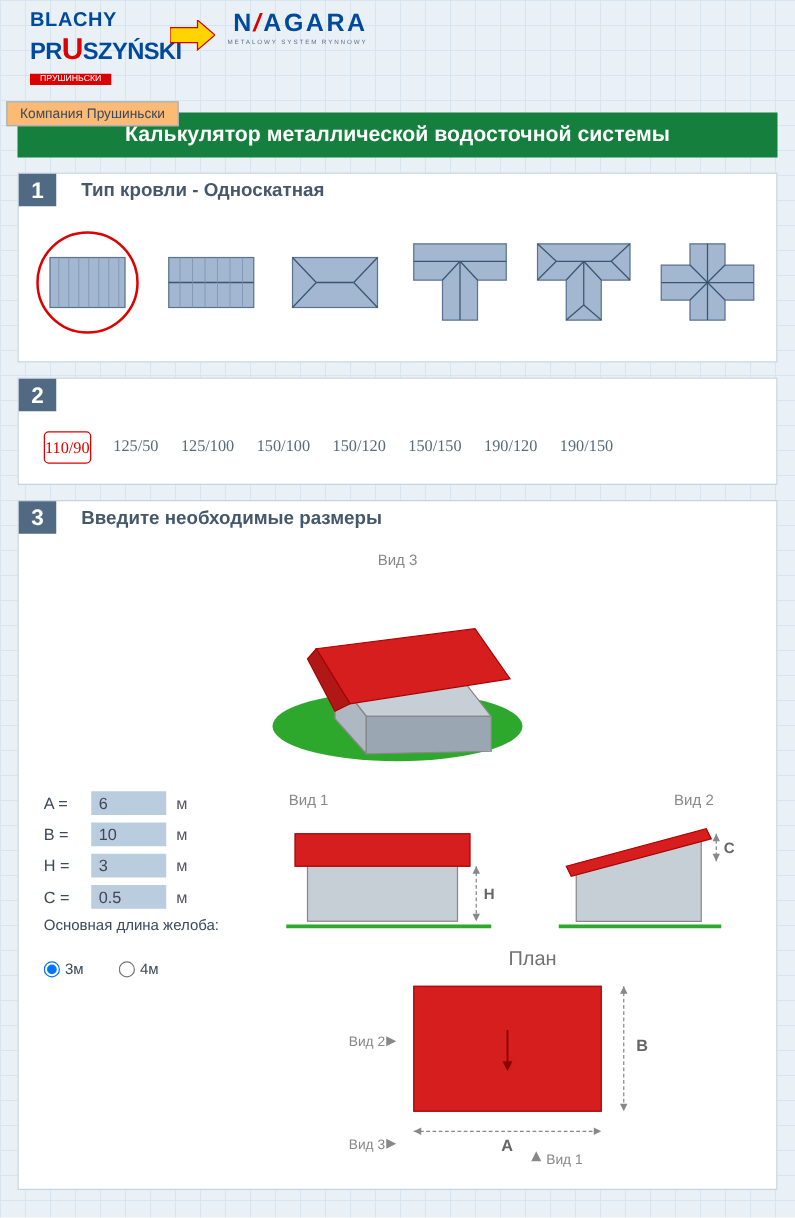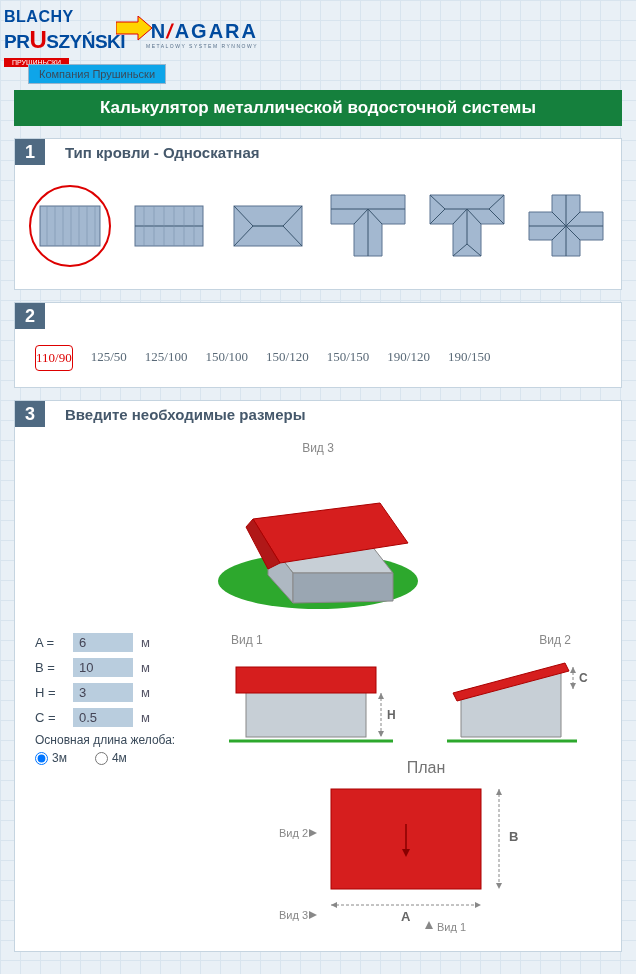--- a/index.html
+++ b/index.html
@@ -7,53 +7,53 @@
     font-family: Arial, sans-serif;
     background:
       linear-gradient(#d8e4ee 1px, transparent 1px),
       linear-gradient(90deg, #d8e4ee 1px, transparent 1px),
       #e9f0f6;
     background-size: 20px 20px;
     width: 636px;
     font-size: 12px;
     color: #3a4a5a;
   }
-  .header { display: flex; align-items: center; padding: 8px 4px 4px; }
+  .header { display: flex; align-items: flex-start; padding: 8px 24px 4px; gap: 16px; }
   .logo-left { width: 142px; height: 52px; position: relative; }
   .blachy { font-weight: 900; font-size: 16px; color: #004a9e; letter-spacing: 0.5px; }
   .prusz { font-weight: 900; font-size: 19px; color: #004a9e; letter-spacing: -0.5px; }
   .prusz .u { color: #d00; font-size: 24px; }
   .logo-arrow { position: absolute; right: -6px; top: 8px; }
   .sub-band { background: #d00; color: #fff; font-size: 7px; padding: 1px 8px; display: inline-block; margin-top: -2px; }
   .header-desc { font-size: 10px; color: #6a6a6a; line-height: 1.25; flex: 1; }
   .logo-right { font-weight: 900; font-size: 20px; color: #004a9e; letter-spacing: 2px; text-align: right; }
   .logo-right .slash { color: #d00; display: inline-block; transform: skewX(-12deg); }
   .logo-right-sub { font-size: 5px; letter-spacing: 1.5px; color: #58708a; font-weight: 400; display: block; }
-  .tab { border: 1px solid #9bb5cc; background: #0ea5e9; display: inline-block; padding: 3px 10px; font-size: 11px; color: #3a4a5a; margin-left: 28px; position: relative; top: 0; }
+  .tab { border: 1px solid #9bb5cc; background: #fdba74; display: inline-block; padding: 3px 10px; font-size: 11px; color: #3a4a5a; margin-left: 5px; position: relative; top: 17px; }
   .title-bar { background: #15803d; color: #fff; font-weight: bold; font-size: 17px; text-align: center; padding: 8px; margin: 6px 14px 12px; }
   .panel { background: #fff; border: 1px solid #c5d4e0; margin: 0 14px 12px; position: relative; padding-bottom: 12px; }
   .step-head { display: flex; align-items: center; }
   .step-num { background: #4f6a82; color: #fff; font-size: 18px; font-weight: bold; width: 30px; height: 26px; display: flex; align-items: center; justify-content: center; }
   .step-title { font-weight: bold; font-size: 15px; color: #45586b; padding-left: 20px; }
   .roof-row { display: flex; justify-content: space-around; padding: 20px 8px 10px; gap: 6px; }
   .roof-opt { width: 82px; height: 82px; display: flex; align-items: center; justify-content: center; cursor: pointer; position: relative; }
   .roof-opt.selected::before { content: ""; position: absolute; inset: 0; border: 2px solid #d00; border-radius: 50%; }
   .size-row { display: flex; gap: 18px; padding: 16px 20px 4px; font-size: 13px; color: #5a6a78; flex-wrap: wrap; }
   .size-opt { padding: 4px 0; border-radius: 4px; cursor: pointer; font-family: Liberation Serif, serif; }
   .size-opt.selected { border: 1.5px solid #d00; color: #d00; }
   .dims-body { padding: 10px 20px 0; position: relative; }
   .diag-top { text-align: center; color: #888; font-size: 12px; padding: 4px 0 8px; }
   .iso-wrap { display: flex; justify-content: center; padding-bottom: 20px; }
   .dim-inputs { display: flex; gap: 28px; align-items: flex-start; }
   .inputs-col { width: 170px; }
   .inp-row { display: flex; align-items: center; gap: 8px; margin-bottom: 6px; font-size: 13px; }
   .inp-row label { width: 30px; }
   .inp-row input[type=text] { width: 60px; background: #b9cdde; border: none; padding: 2px 6px; font-size: 13px; text-align: left; color: #445; }
   .inp-row .unit { color: #556; }
-  .gutter-len-label { font-size: 12px; margin: 6px 0 4px; }
+  .gutter-len-label { font-size: 12px; margin: 6px 0 21px; }
   .radio-row { display: flex; gap: 28px; font-size: 12px; align-items: center; }
   .radio-row label { display: flex; align-items: flex-end; gap: 4px; }
   .views-col { flex: 1; position: relative; }
   .views-top { display: flex; justify-content: space-between; color: #888; font-size: 12px; padding: 0 30px 2px 10px; }
   .views-svg { display: block; }
   .plan-label { text-align: center; color: #737373; font-size: 16px; padding: 10px 0 2px 30px; }
 </style>
 </head>
 <body>
 

